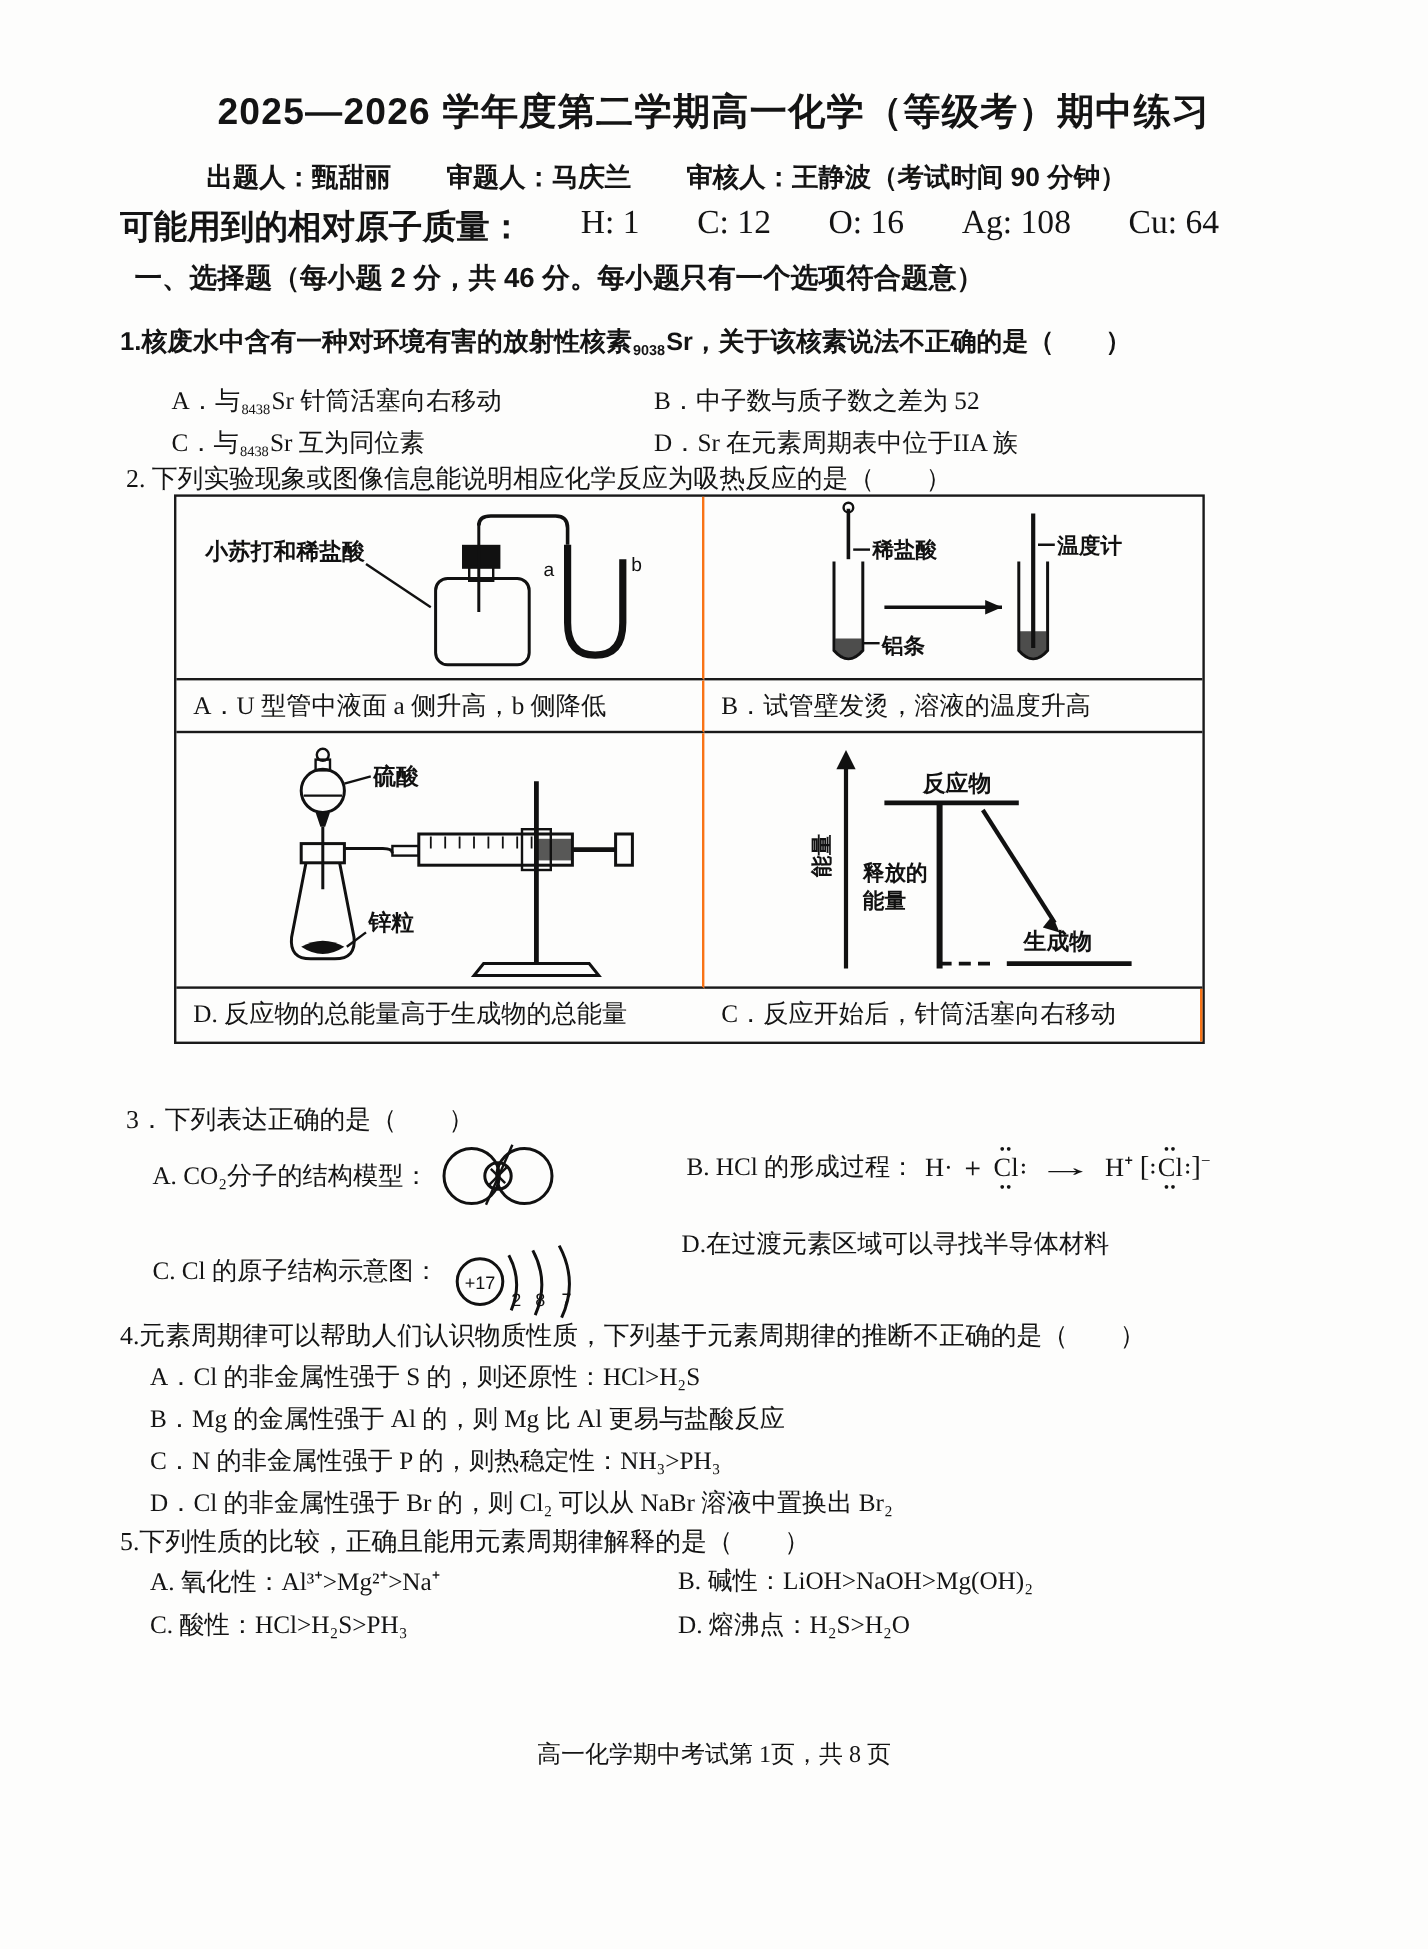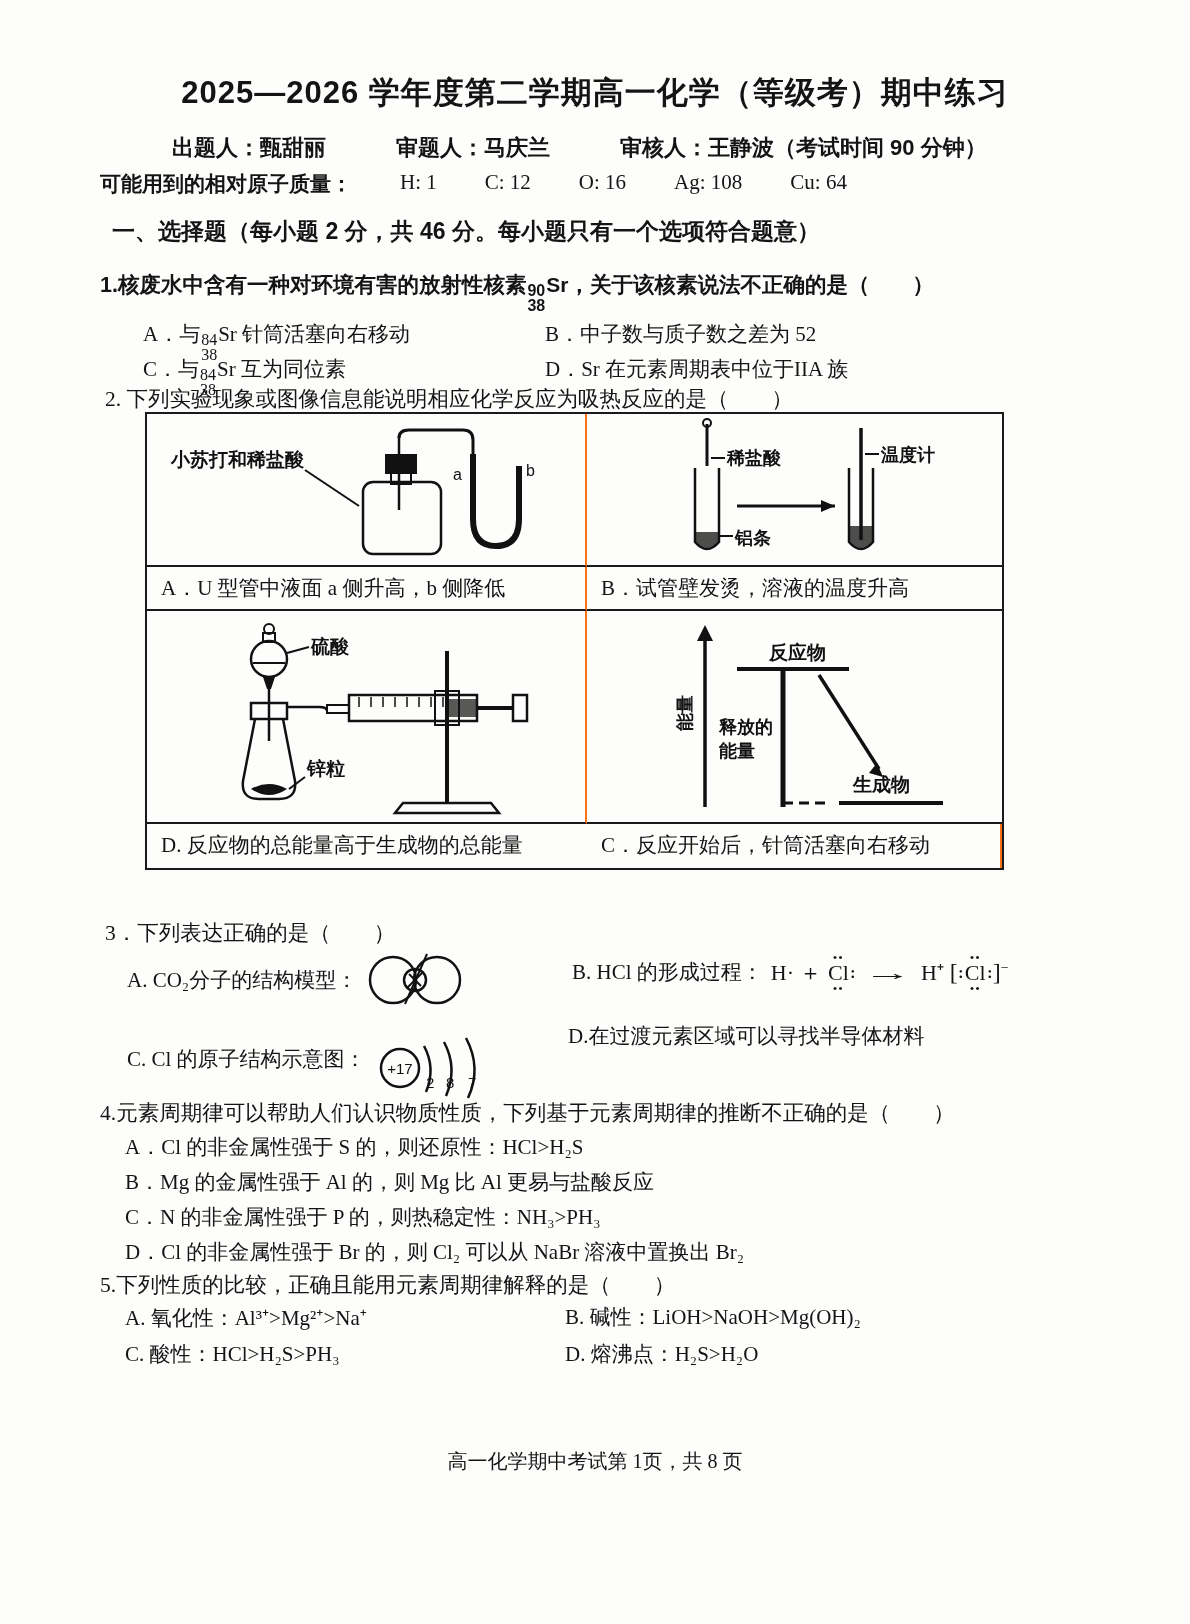--- a/index.html
+++ b/index.html
@@ -5,29 +5,29 @@
   * { box-sizing: border-box; }
   body { margin:0; background:#e8e8e8; }
   .page {
     position:relative; width:1190px; height:1624px; margin:0 auto;
     background:#fdfdfc; color:#141414;
     font-family:"Liberation Serif", serif;
   }
   .abs { position:absolute; white-space:nowrap; }
   .hei { font-family:"Liberation Sans", sans-serif; font-weight:bold; }
   .title { left:0; right:0; top:72px; text-align:center; font-size:31px; letter-spacing:1px; }
-  .byline { left:172px; top:133px; font-size:22px; display:flex; gap:70px; }
-  .masses { left:100px; top:170px; font-size:21px; display:flex; gap:0; }
+  .byline { left:172px; top:133px; font-size:22px; display:flex; gap:46px; }
+  .masses { left:100px; top:170px; font-size:28px; display:flex; gap:0; }
   .masses .lbl { font-weight:bold; font-family:"Liberation Sans", sans-serif; }
   .masses .m { margin-left:48px; }
   .masses .m:first-of-type { margin-left:40px; }
   .sec-head { left:112px; top:216px; font-size:23px; }
   .stem { font-size:21.5px; }
   .opt { font-size:21px; }
-  .nuclide { display:inline-flex; flex-direction:column; line-height:0.95; font-size:16px; text-align:right; vertical-align:-4px; margin:0 1px; }
+  .nuclide { display:inline-flex; flex-direction:row; line-height:0.95; font-size:12px; text-align:right; vertical-align:-4px; margin:0 1px; }
   .sym { font-size:21px; }
   
   .extable {
     position:absolute; left:145px; top:412px; width:859px;
     border:2px solid #1a1a1a;
     display:grid; grid-template-columns:440px 415px; grid-template-rows:153px 44px 213px 44px;
   }
   .cell { border-right:2px solid #f97316; border-bottom:2px solid #1a1a1a; position:relative; overflow:hidden; }
   .cell.last-col { border-right:none; }
   .cell.last-row { border-bottom:none; }

